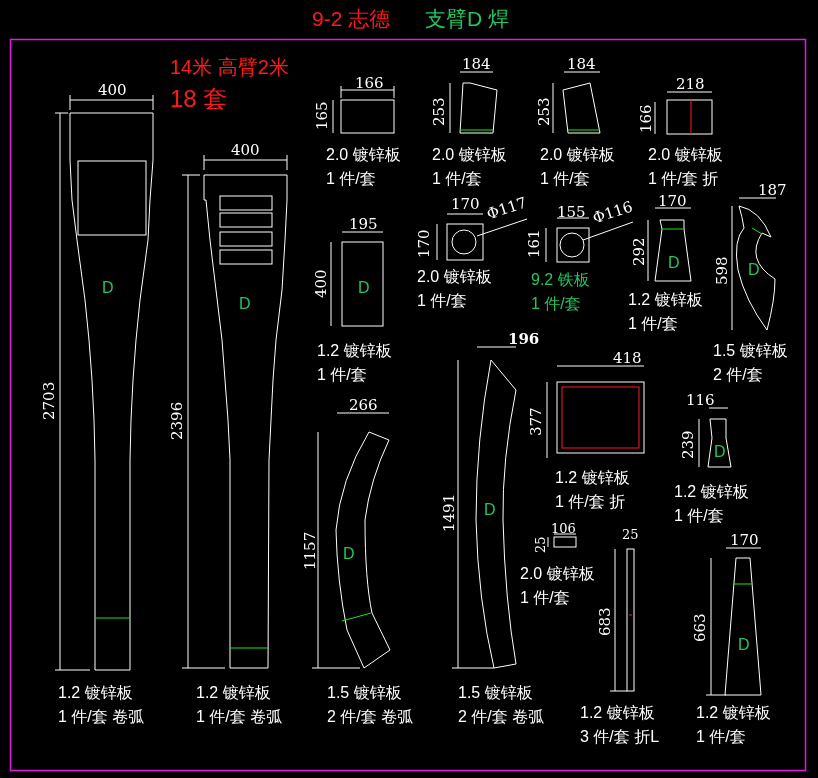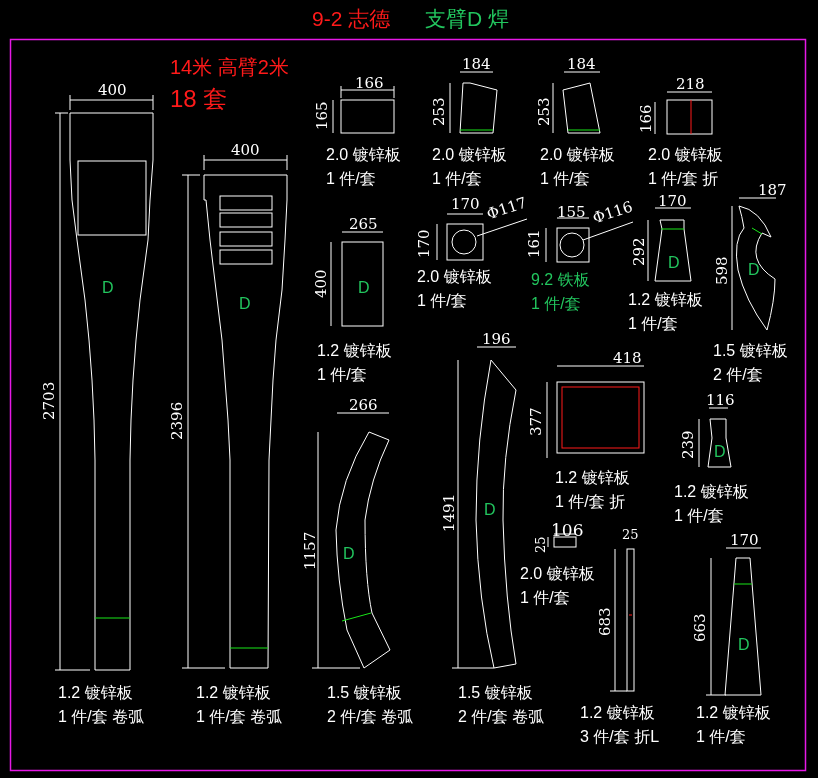--- a/index.html
+++ b/index.html
@@ -204,21 +204,21 @@
   <div>1 件/套</div>
 </div>
 
 <div class="dim" style="left:676px;top:77px;">218</div>
 <div class="dim vr" style="left:639px;top:133px;">166</div>
 <div class="t w lbl2" style="left:648px;top:143px;">
   <div>2.0 镀锌板</div>
   <div>1 件/套 折</div>
 </div>
 
-<div class="dim" style="left:349px;top:217px;">265</div>
+<div class="dim" style="left:349px;top:217px;">195</div>
 <div class="dim vr" style="left:314px;top:298px;">400</div>
 <div class="t g" style="left:358px;top:280px;">D</div>
 <div class="t w lbl2" style="left:317px;top:339px;">
   <div>1.2 镀锌板</div>
   <div>1 件/套</div>
 </div>
 
 <div class="dim" style="left:451px;top:197px;">170</div>
 <div class="dim vr" style="left:417px;top:258px;">170</div>
 <div class="dim" style="left:485px;top:208px;transform:rotate(-18deg);transform-origin:left top;">Φ117</div>
@@ -252,44 +252,44 @@
 </div>
 
 <div class="dim" style="left:349px;top:398px;text-align:right;">266</div>
 <div class="dim vr" style="left:303px;top:570px;">1157</div>
 <div class="t g" style="left:343px;top:546px;">D</div>
 <div class="t w lbl2" style="left:327px;top:681px;">
   <div>1.5 镀锌板</div>
   <div>2 件/套 卷弧</div>
 </div>
 
-<div class="dim" style="left:482px;top:332px;">196</div>
+<div class="dim" style="left:508px;top:332px;font-weight:bold;">196</div>
 <div class="dim vr" style="left:442px;top:532px;">1491</div>
 <div class="t g" style="left:484px;top:502px;">D</div>
 <div class="t w lbl2" style="left:458px;top:681px;">
   <div>1.5 镀锌板</div>
   <div>2 件/套 卷弧</div>
 </div>
 
 <div class="dim" style="left:613px;top:351px;">418</div>
 <div class="dim vr" style="left:529px;top:436px;">377</div>
 <div class="t w lbl2" style="left:555px;top:466px;">
   <div>1.2 镀锌板</div>
   <div>1 件/套 折</div>
 </div>
 
-<div class="dim" style="left:706px;top:393px;text-align:center;">116</div>
+<div class="dim" style="left:686px;top:393px;text-align:center;">116</div>
 <div class="dim vr" style="left:681px;top:459px;">239</div>
 <div class="t g" style="left:714px;top:444px;">D</div>
 <div class="t w lbl2" style="left:674px;top:480px;">
   <div>1.2 镀锌板</div>
   <div>1 件/套</div>
 </div>
 
-<div class="dim" style="left:551px;top:522px;font-size:17px;">106</div>
+<div class="dim" style="left:551px;top:522px;font-size:13px;">106</div>
 <div class="dim vr" style="left:534px;top:553px;font-size:13px;">25</div>
 <div class="t w lbl2" style="left:520px;top:562px;">
   <div>2.0 镀锌板</div>
   <div>1 件/套</div>
 </div>
 
 <div class="dim" style="left:622px;top:528px;font-size:13px;">25</div>
 <div class="dim vr" style="left:598px;top:636px;">683</div>
 <div class="t w lbl2" style="left:580px;top:701px;">
   <div>1.2 镀锌板</div>

